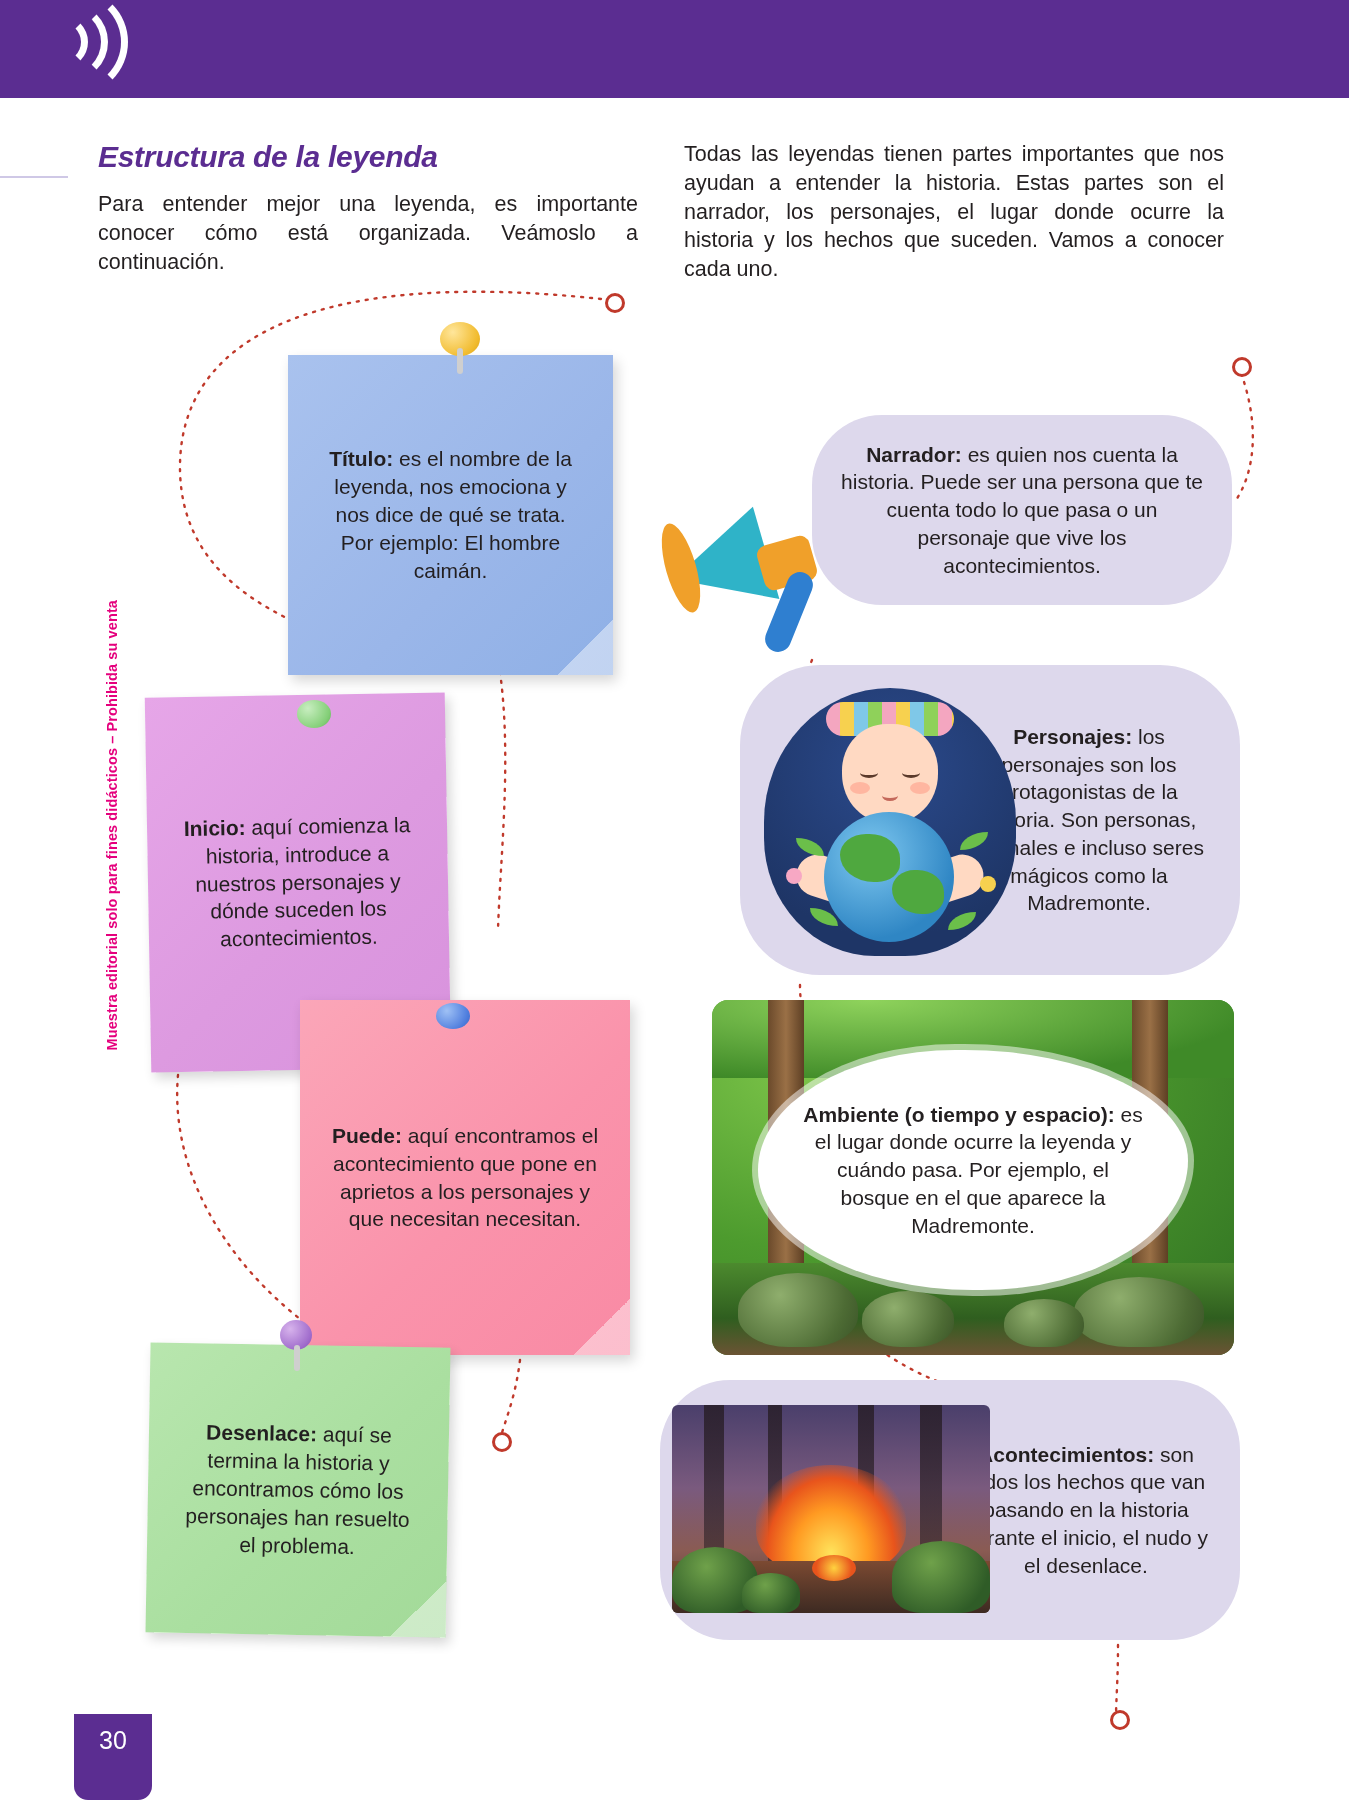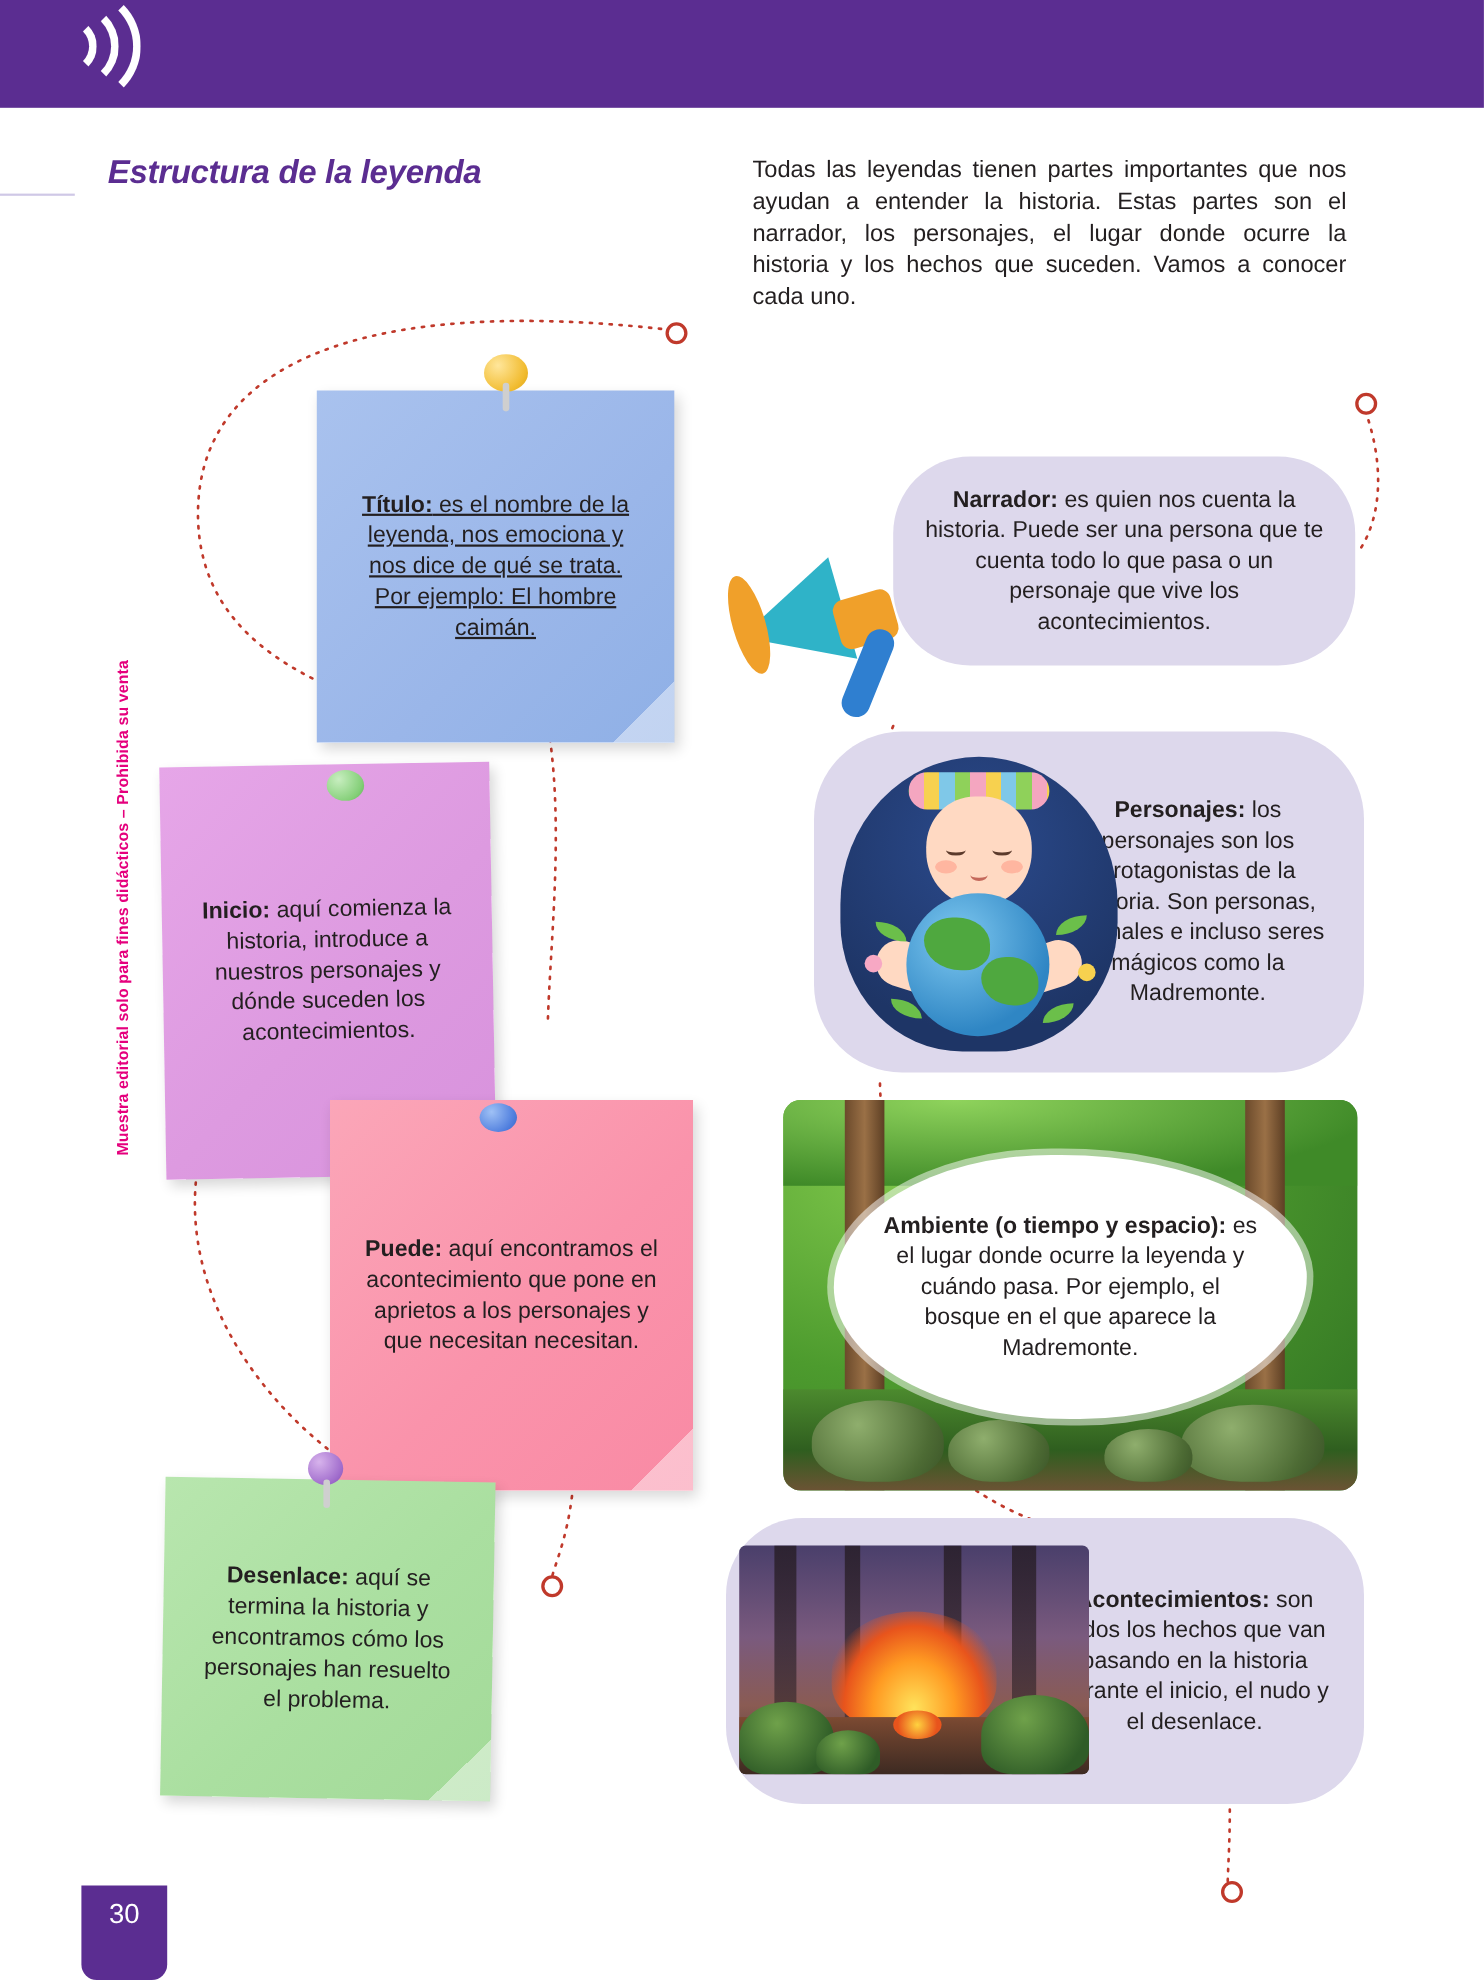--- a/index.html
+++ b/index.html
@@ -140,21 +140,21 @@
     text-align: center;
     color: #231f20;
     box-shadow: 4px 6px 12px rgba(0,0,0,.16);
   }
   .note b { font-weight: bold; }
 
   .note-titulo {
     left: 288px; top: 355px;
     width: 325px; height: 320px;
     background: linear-gradient(135deg,#a9c2ee 0%, #9ab6e9 60%, #8fb0e6 100%);
-    display: flex; align-items: center; justify-content: center; text-decoration: underline;
+    display: flex; align-items: center; justify-content: center;
   }
   .note-inicio {
     left: 148px; top: 695px;
     width: 300px; height: 375px;
     background: linear-gradient(135deg,#e6a6e8 0%, #dd9ae0 55%, #d892dd 100%);
     display: flex; align-items: center; justify-content: center;
     transform: rotate(-1deg);
   }
   .note-nudo {
     left: 300px; top: 1000px;
@@ -445,20 +445,21 @@
   <path d="M1118 1645 C 1118 1680, 1116 1700, 1116 1718" fill="none" stroke="#c0392b" stroke-width="2.4" stroke-dasharray="2 7" stroke-linecap="round"></path>
 </svg>
 
 <div class="dotmark" style="left:605px; top:293px;"></div>
 <div class="dotmark" style="left:492px; top:1432px;"></div>
 <div class="dotmark" style="left:1232px; top:357px;"></div>
 <div class="dotmark" style="left:1110px; top:1710px;"></div>
 
 <div class="col col-left">
   <h2 class="section-title">Estructura de la leyenda</h2>
+  <p class="intro">Para entender mejor una leyenda, es importante conocer cómo está organizada. Veámoslo a continuación.</p>
 </div>
 
 <div class="note note-titulo">
   <div>
     <b>Título:</b><span> es el nombre de la leyenda, nos emociona y nos dice de qué se trata. Por ejemplo: El hombre caimán.</span>
   </div>
 </div>
 <div class="pin pin-yellow">
     <div class="head"></div>
     <div class="needle"></div>

